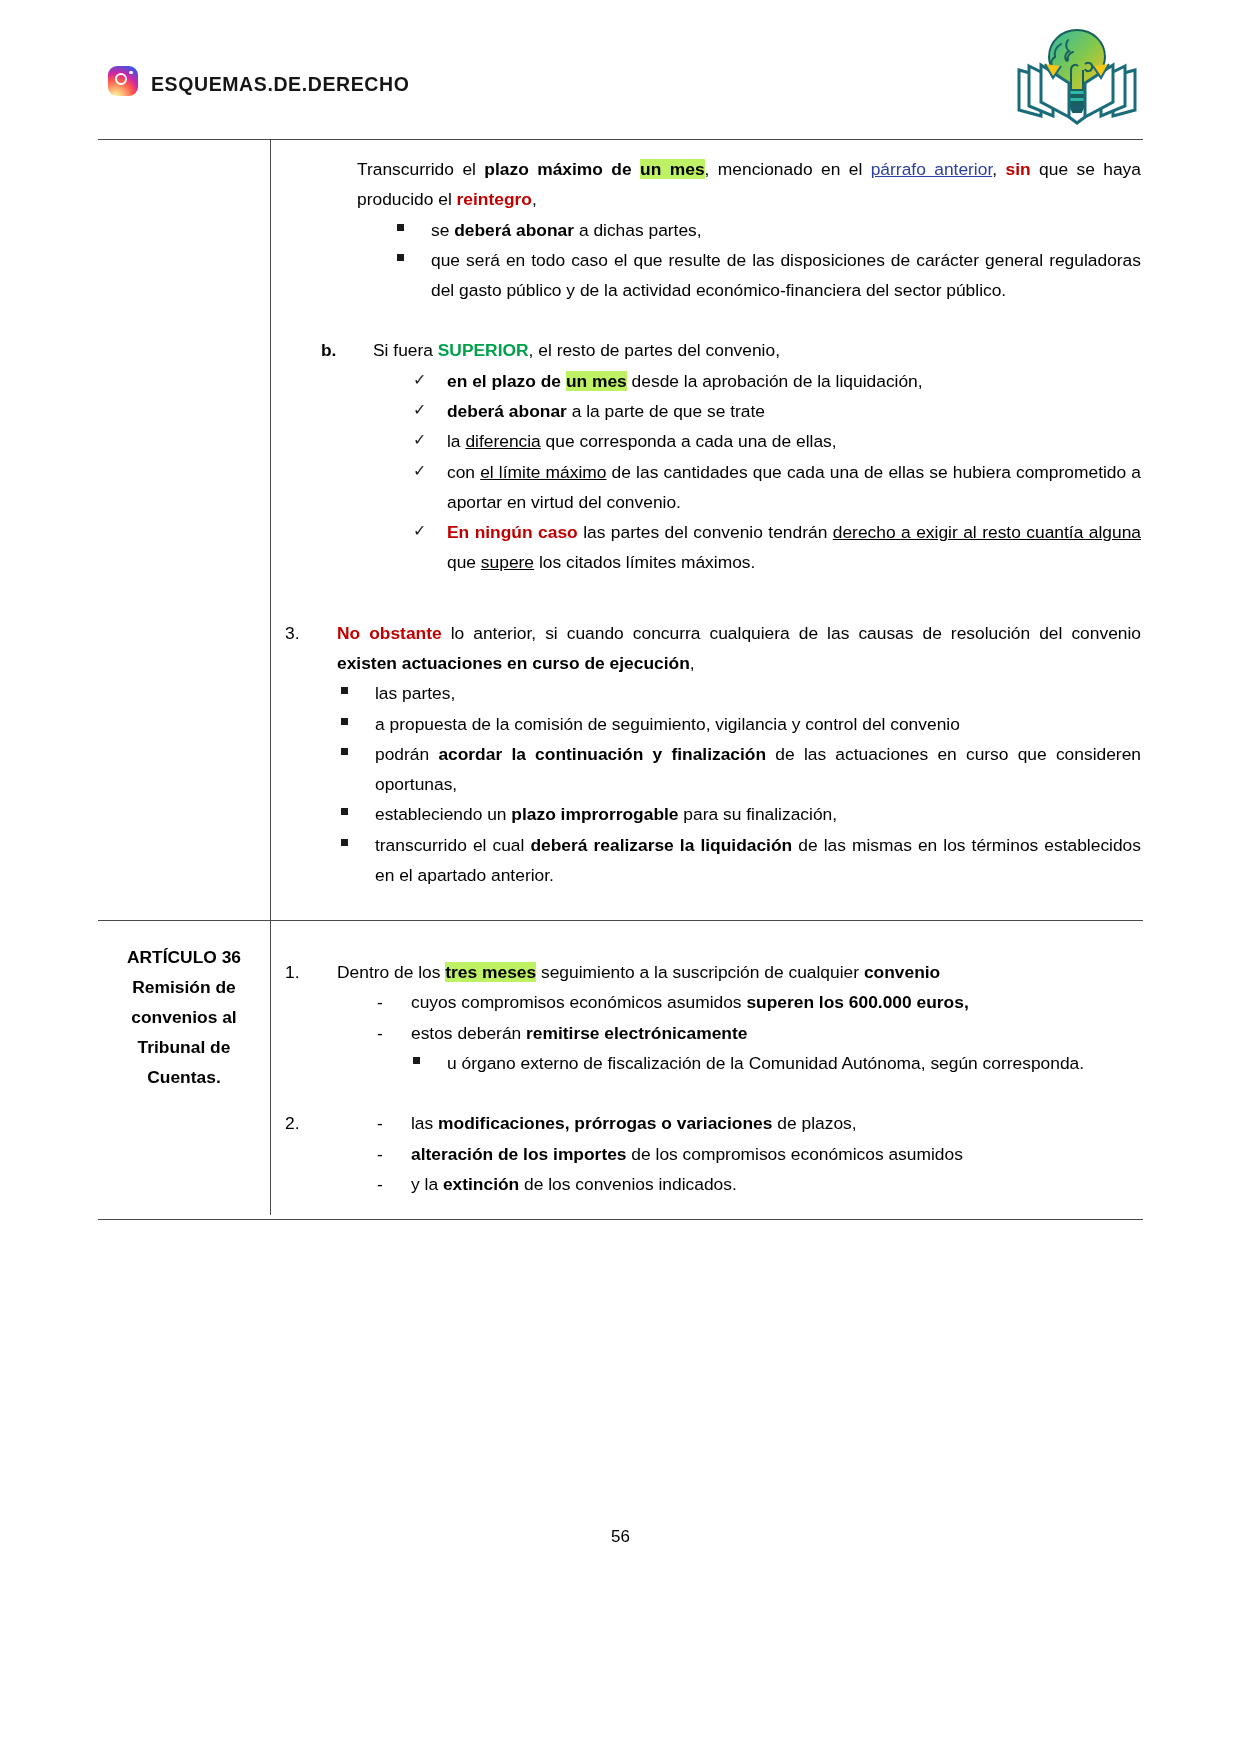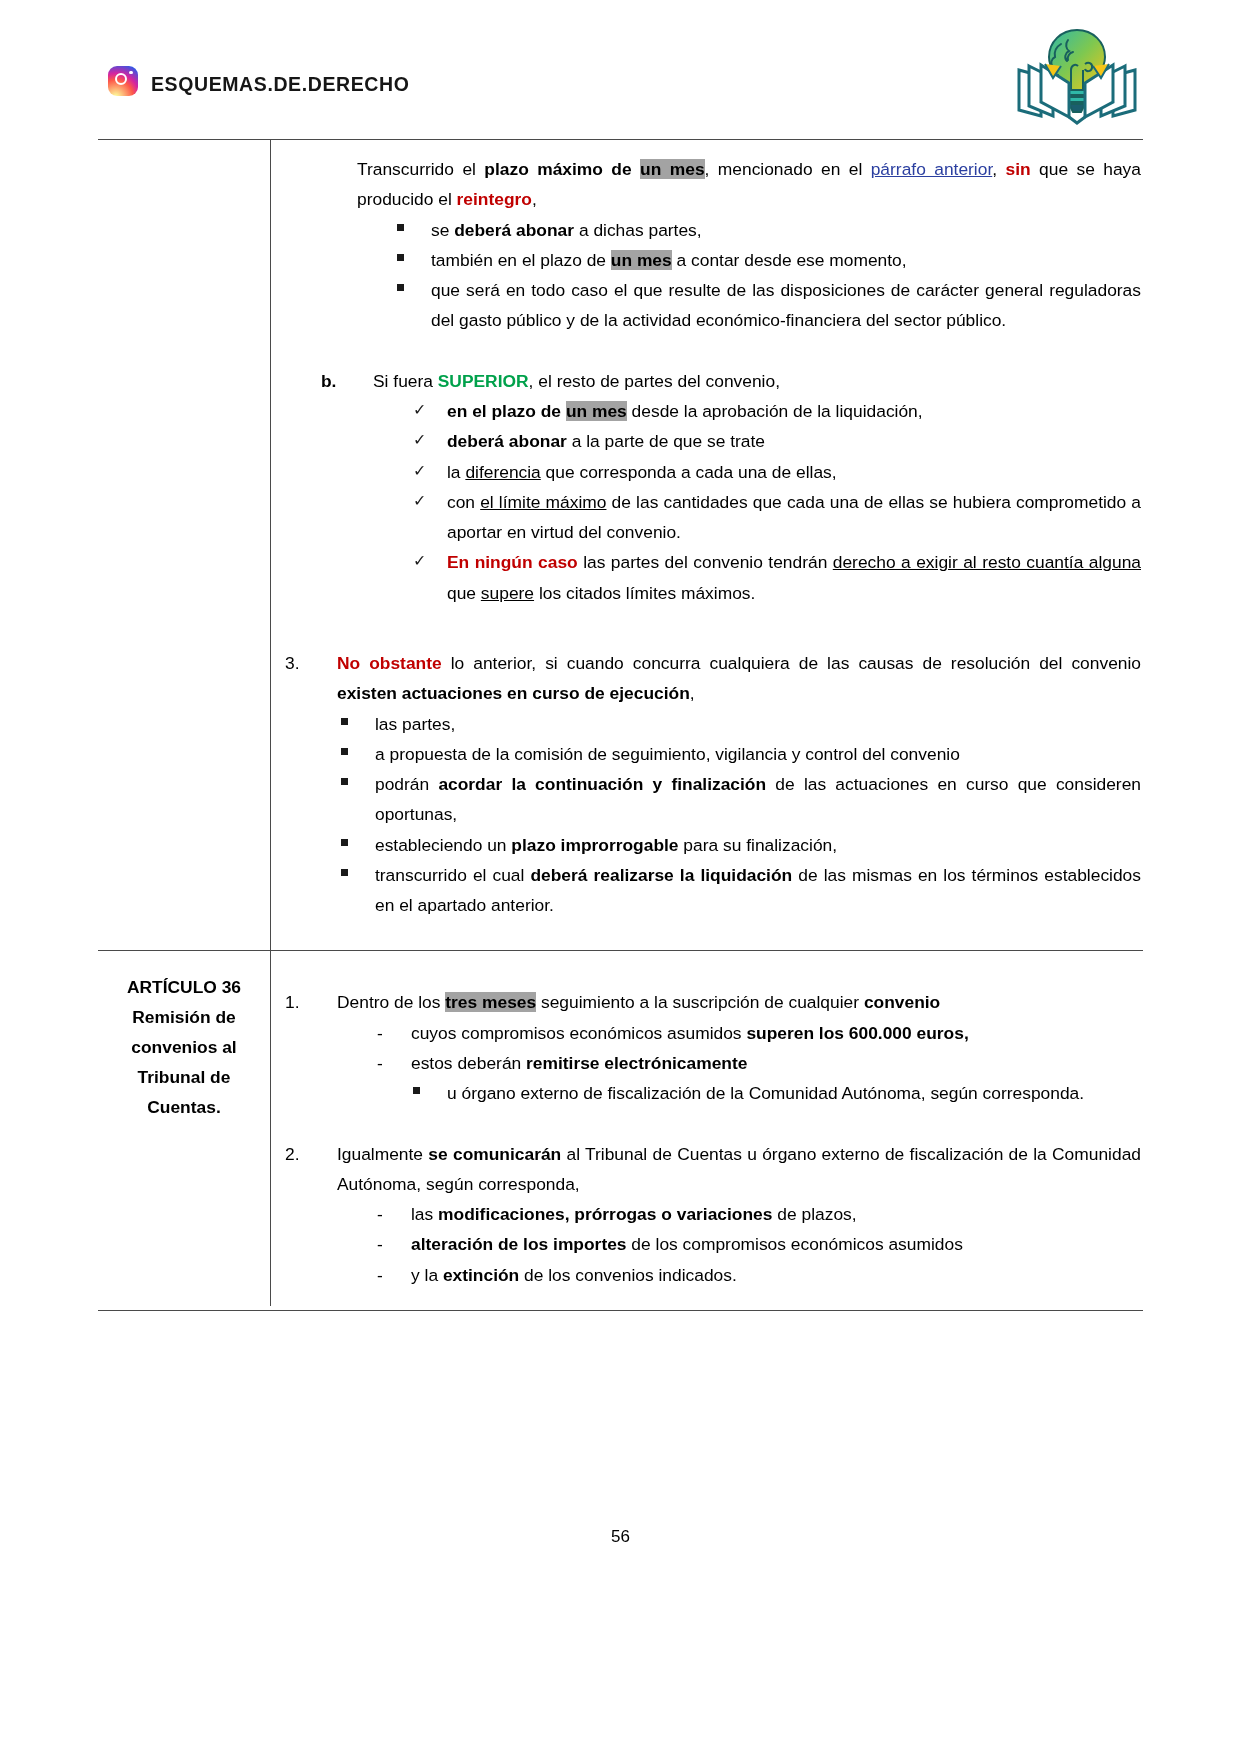--- a/index.html
+++ b/index.html
@@ -160,21 +160,21 @@
     vertical-align: 0.28em;
   }
   .chk { color: #1a1a1a; font-size: 16px; }
   .dash { font-size: 17.4px; }
 
   .indent-1 { padding-left: 36px; }
   .indent-2 { padding-left: 72px; }
 
   
   b, .b { font-weight: bold; }
-  .hl { background: #a3a3a3; }
+  .hl { background: #bef264; }
   .red { color: #c00000; font-weight: bold; }
   .green { color: #00a14b; font-weight: bold; }
   .link {
     color: #2b3fa0;
     text-decoration: underline;
   }
   .u { text-decoration: underline; }
 
   .spacer-sm { height: 16px; }
   .spacer-md { height: 30px; }
@@ -248,24 +248,20 @@
       <div class="indent-2">
         <p class="para"><span>Transcurrido el </span><b>plazo máximo de </b><b class="hl">un mes</b><span>, mencionado en el </span><a class="link" href="#">párrafo anterior</a><span>, </span><span class="red">sin</span><span> que se haya producido el </span><span class="red">reintegro</span><span>,</span></p>
 
         <div class="blist indent-1">
           <div class="brow">
             <span class="bmark sq"></span>
             <p class="para body-col">se <b>deberá abonar</b> a dichas partes,</p>
           </div>
           <div class="brow">
             <span class="bmark sq"></span>
-            <p class="para body-col">también en el plazo de <b class="hl">un mes</b> a contar desde ese momento,</p>
-          </div>
-          <div class="brow">
-            <span class="bmark sq"></span>
             <p class="para body-col">que será en todo caso el que resulte de las disposiciones de carácter general reguladoras del gasto público y de la actividad económico-financiera del sector público.</p>
           </div>
         </div>
       </div>
 
       <div class="spacer-md"></div>
 
       <div class="item indent-1">
         <span class="marker alpha">b.</span>
         <div class="body-col">
@@ -369,21 +365,20 @@
             </div>
           </div>
         </div>
       </div>
 
       <div class="spacer-md"></div>
 
       <div class="item">
         <span class="marker num">2.</span>
         <div class="body-col">
-          <p class="para"><span>Igualmente </span><b>se comunicarán</b><span> al Tribunal de Cuentas u órgano externo de fiscalización de la Comunidad Autónoma, según corresponda,</span></p>
 
           <div class="blist indent-1">
             <div class="brow">
               <span class="bmark dash">-</span>
               <p class="para body-col">las <b>modificaciones, prórrogas o variaciones</b> de plazos,</p>
             </div>
             <div class="brow">
               <span class="bmark dash">-</span>
               <p class="para body-col"><b>alteración de los importes</b> de los compromisos económicos asumidos</p>
             </div>

